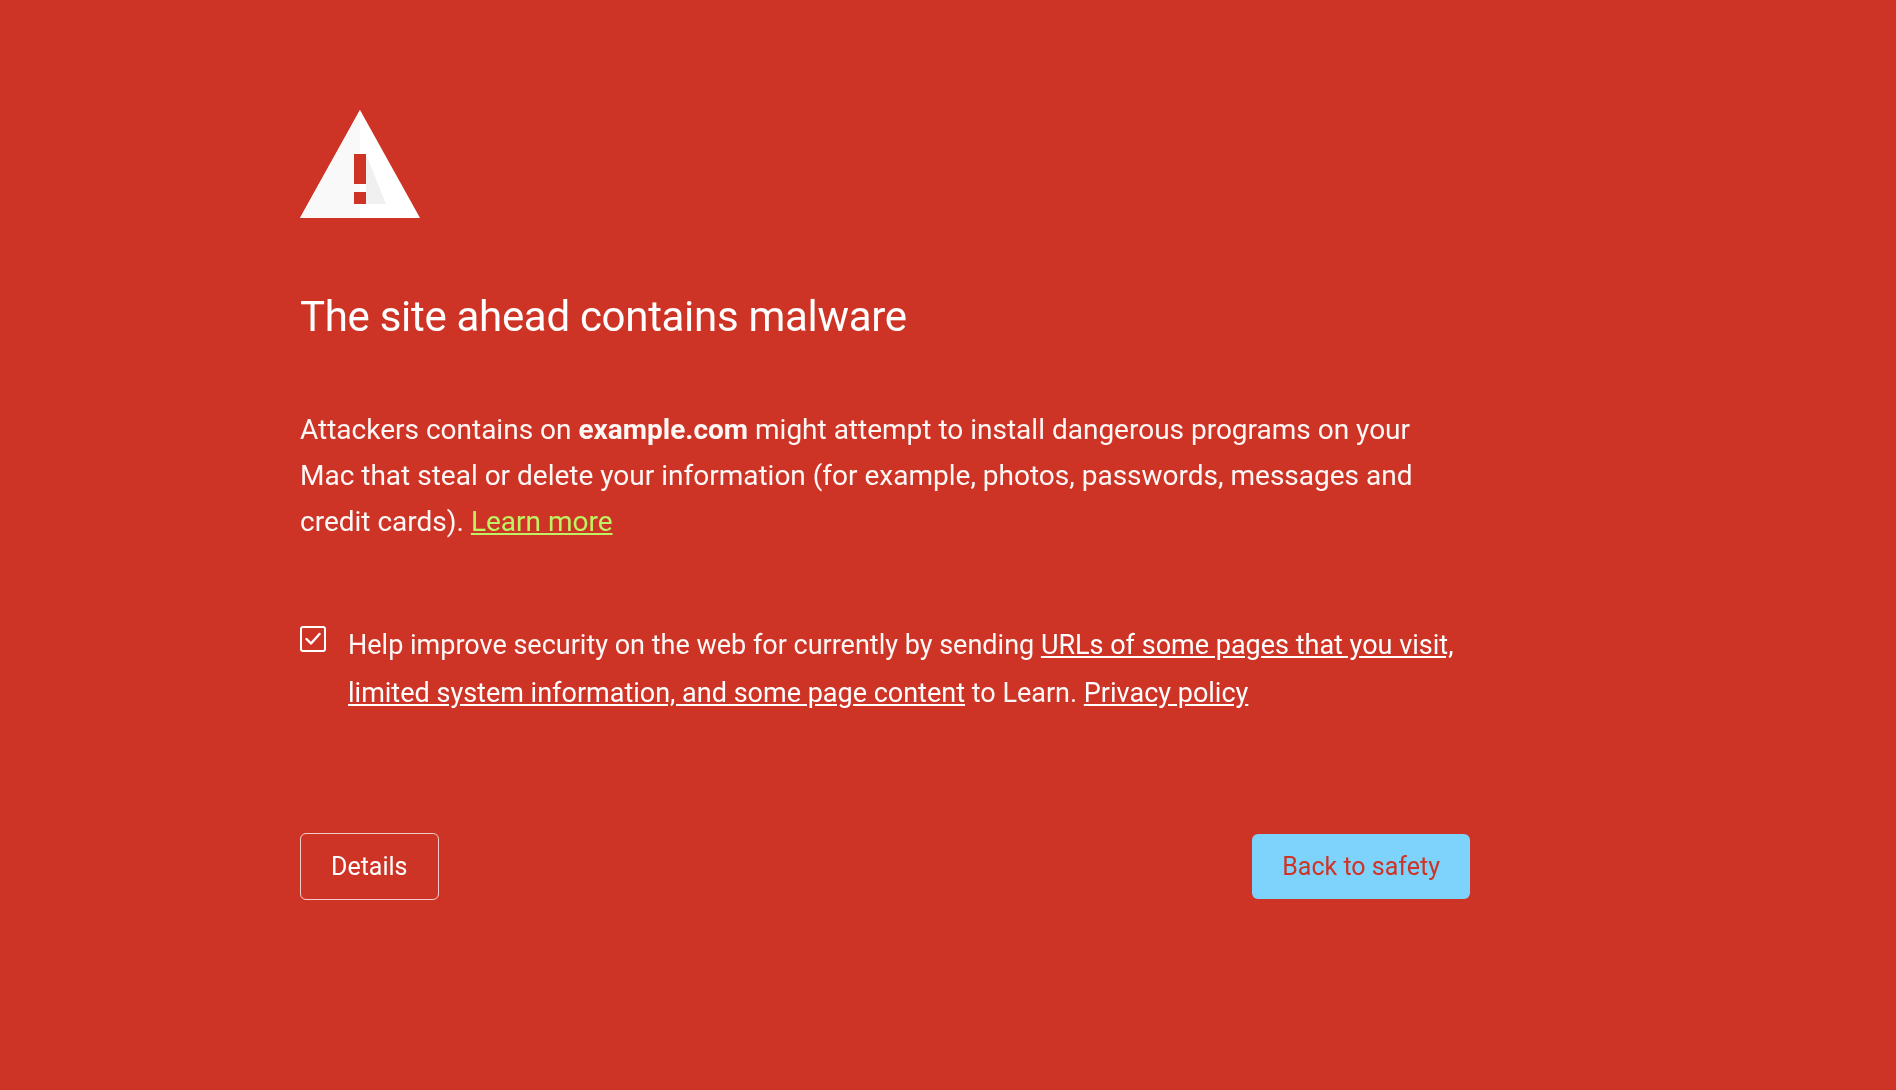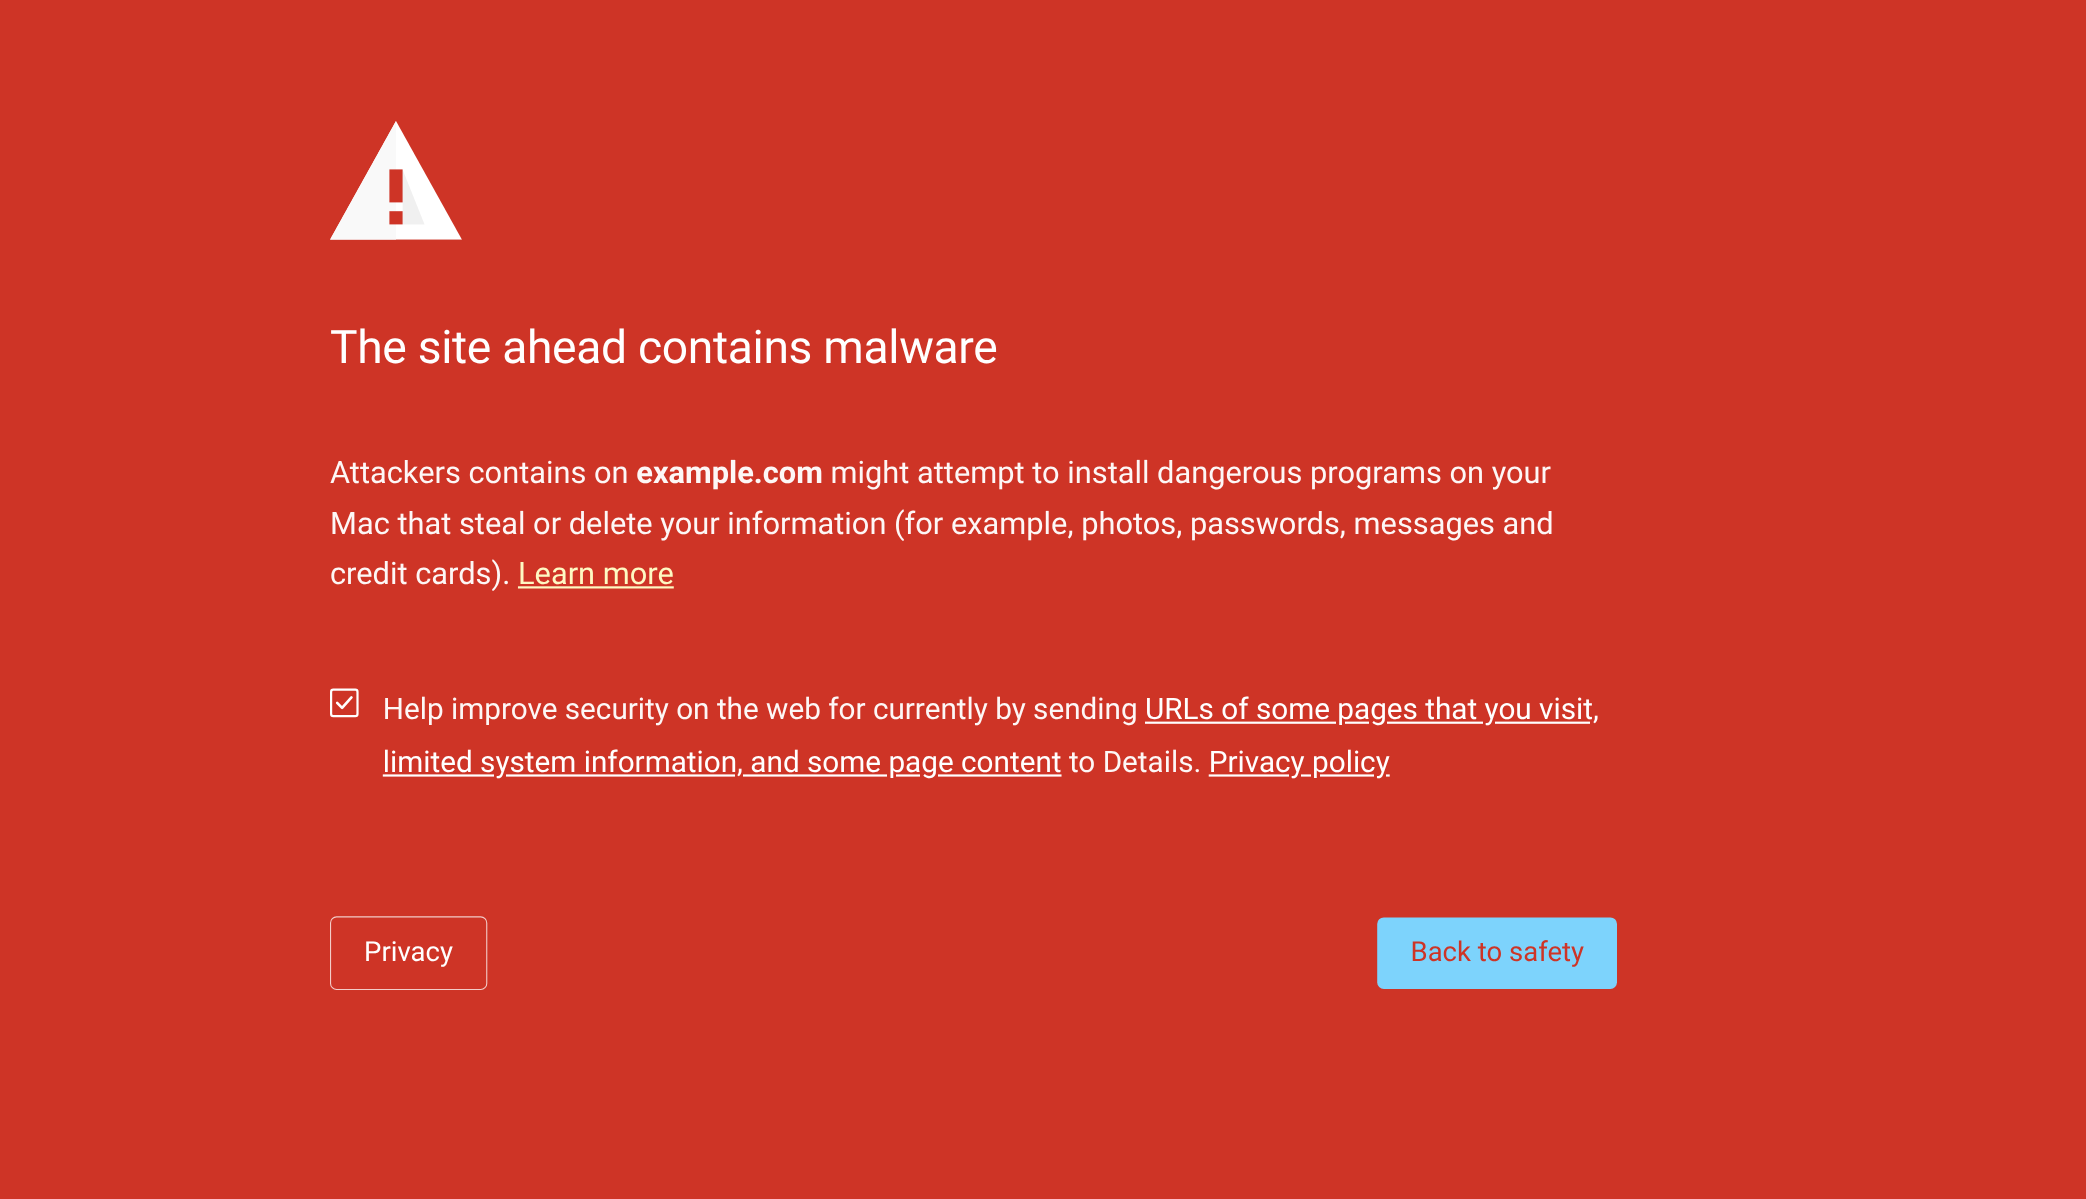--- a/index.html
+++ b/index.html
@@ -28,21 +28,21 @@
       margin-bottom: 66px;
       letter-spacing: -0.3px;
     }
     .description {
       font-size: 28px;
       line-height: 1.65;
       margin-bottom: 75px;
       color: rgba(255,255,255,0.96);
     }
     .description a {
-      color: #fef9c3;
+      color: #bef264;
       text-decoration: underline;
     }
     .bold {
       font-weight: 700;
     }
     .opt-in-row {
       display: flex;
       align-items: flex-start;
       gap: 22px;
       margin-bottom: 115px;
@@ -113,22 +113,22 @@
     <span>Attackers contains on </span><span class="bold">example.com</span><span> might attempt to install dangerous programs on your Mac that steal or delete your information (for example, photos, passwords, messages and credit cards). </span><a href="#">Learn more</a>
   </p>
 
   <div class="opt-in-row">
     <div class="checkbox">
       <svg width="16" height="14" viewBox="0 0 16 14">
         <polyline points="1.5,7 6,11.5 14.5,2" stroke="#ffffff" stroke-width="2.4" fill="none" stroke-linecap="round" stroke-linejoin="round"></polyline>
       </svg>
     </div>
     <div class="opt-in-text">
-      <span>Help improve security on the web for currently by sending </span><a href="#">URLs of some pages that you visit, limited system information, and some page content</a><span> to Details. </span><a href="#">Privacy policy</a>
+      <span>Help improve security on the web for currently by sending </span><a href="#">URLs of some pages that you visit, limited system information, and some page content</a><span> to Learn. </span><a href="#">Privacy policy</a>
     </div>
   </div>
 
   <div class="button-row">
-    <button class="btn btn-outline">Privacy</button>
+    <button class="btn btn-outline">Details</button>
     <button class="btn btn-primary">Back to safety</button>
   </div>
 
 </div>
 
 </body></html>

